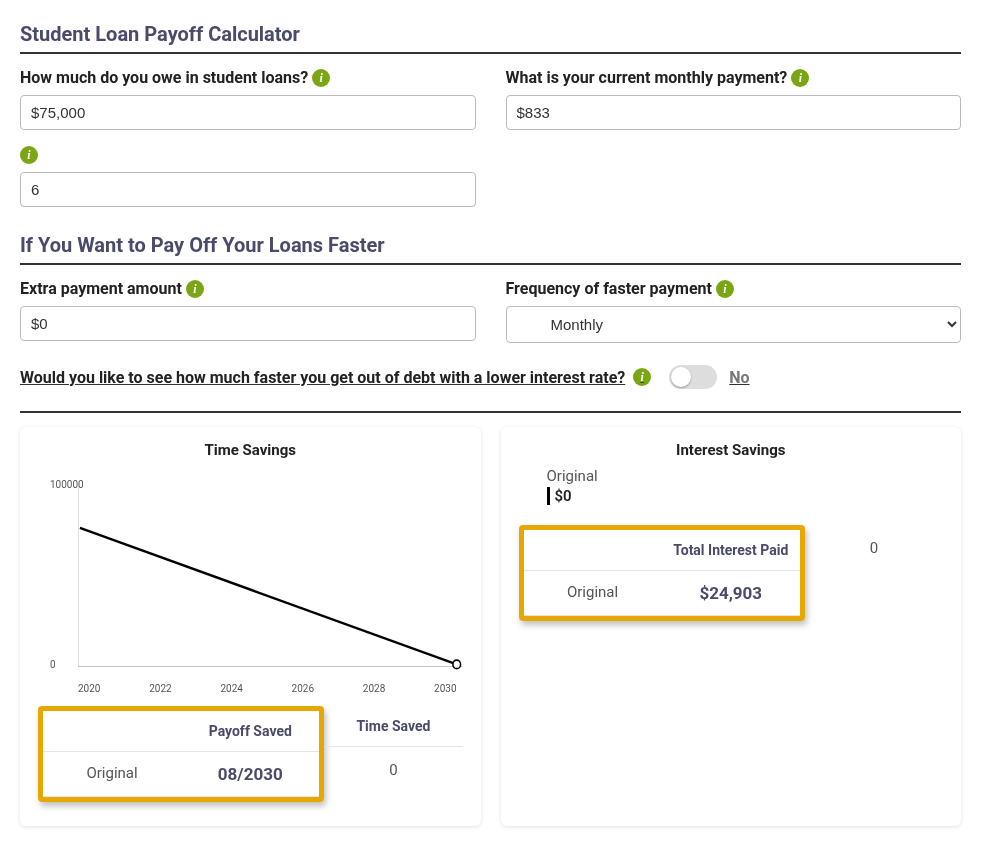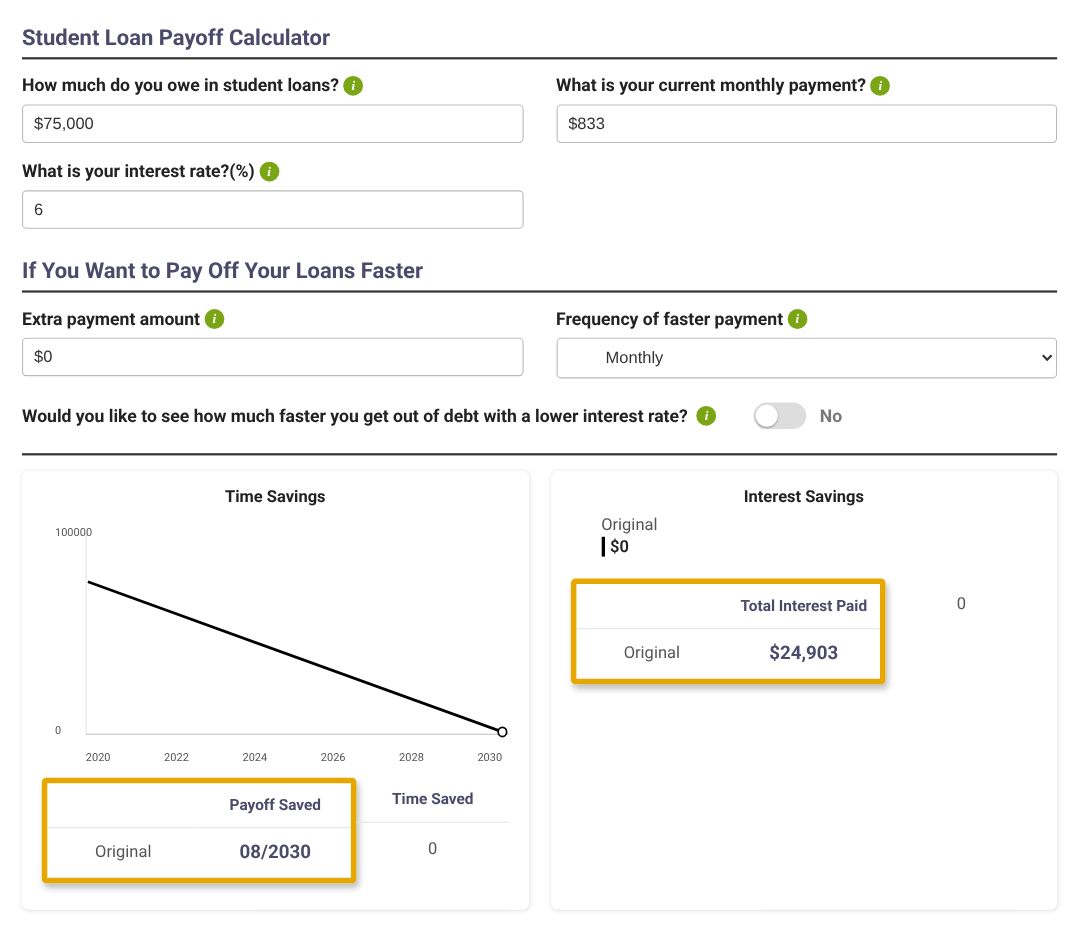--- a/index.html
+++ b/index.html
@@ -60,22 +60,23 @@
     background: #fff;
     color: #333;
   }
   select {
     appearance: auto;
     padding-left: 40px;
   }
   .toggle-row {
     display: flex;
     align-items: center;
-    gap: 24px;
+    gap: 8px;
     margin-top: 6px;
+    text-decoration: underline;
   }
   .toggle-row .tq-label {
     font-size: 16px;
     font-weight: 700;
     color: #222;
     display: flex;
     align-items: center;
     gap: 8px;
     flex-wrap: wrap;
     max-width: 720px;
@@ -240,21 +241,20 @@
       <span>What is your current monthly payment?</span>
       <span class="info-icon">i</span>
     </div>
     <input type="text" value="$833" style="">
   </div>
 </div>
 
 <div class="row">
   <div class="field" style="max-width:465px;">
     <div class="field-label">
-      <span>What is your interest rate?(%)</span>
       <span class="info-icon">i</span>
     </div>
     <input type="text" value="6" style="">
   </div>
   <div class="field" style="visibility:hidden;"></div>
 </div>
 
 <h2 class="section-title">If You Want to Pay Off Your Loans Faster</h2>
 
 <div class="row">

